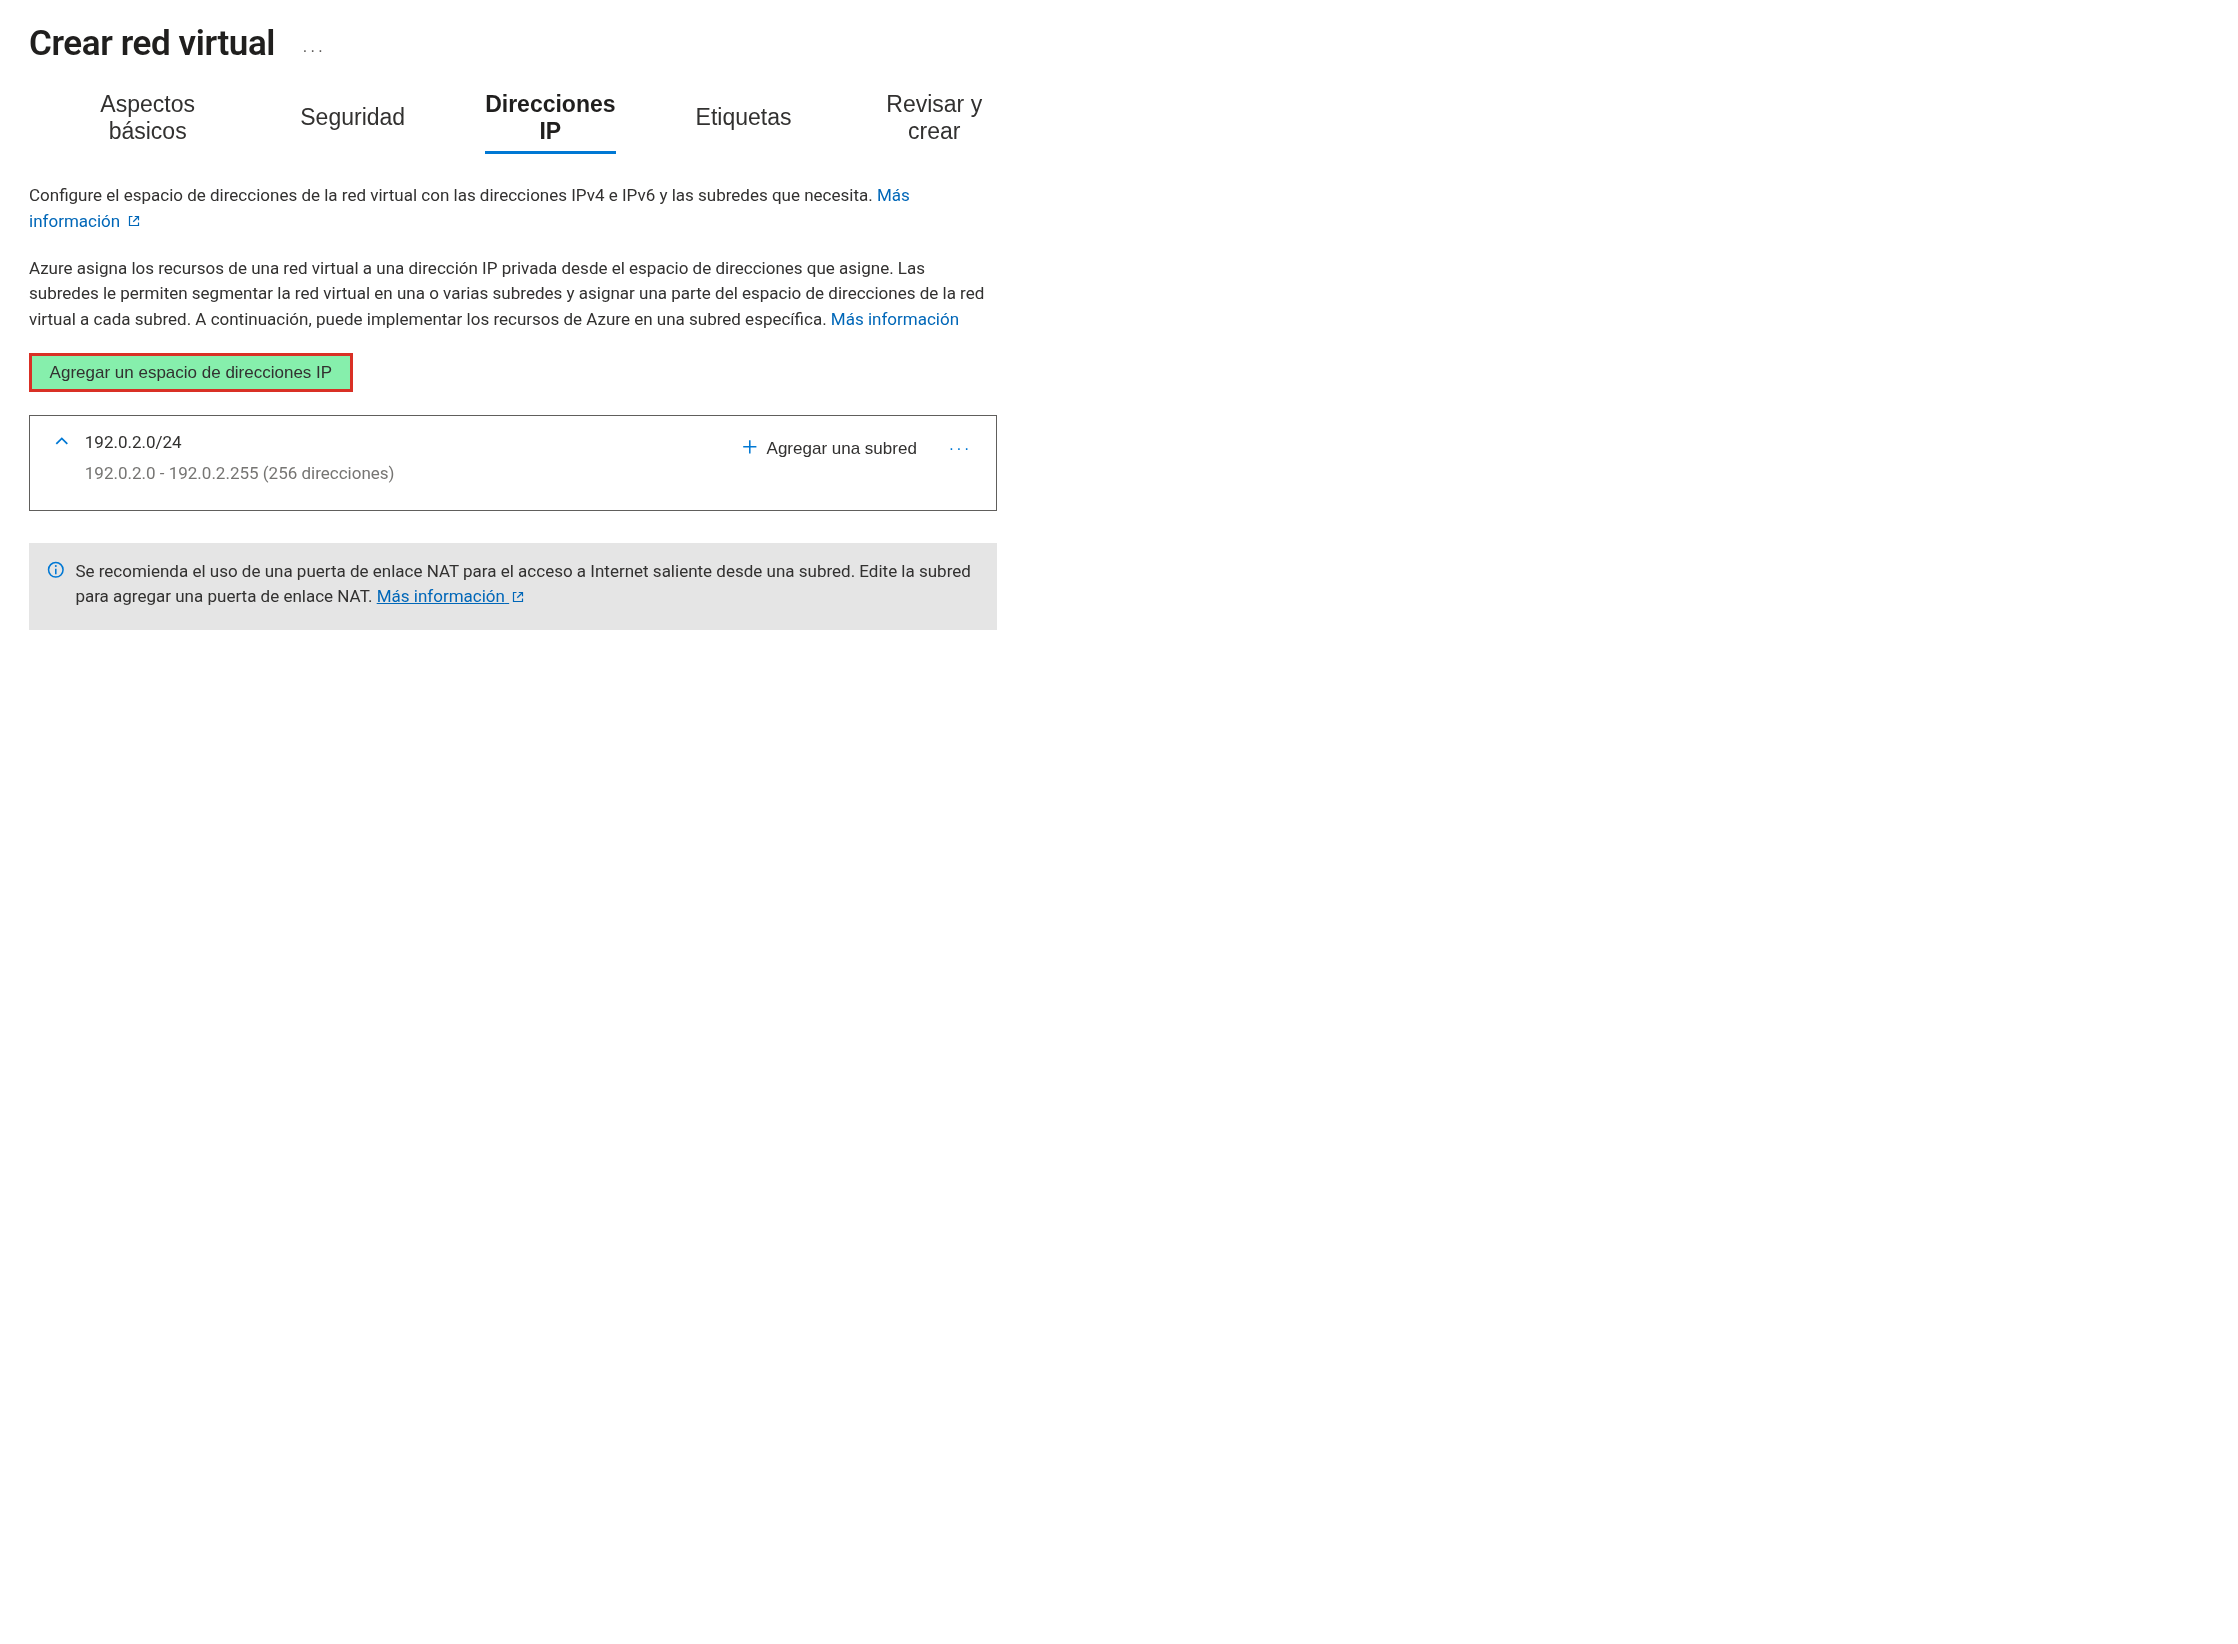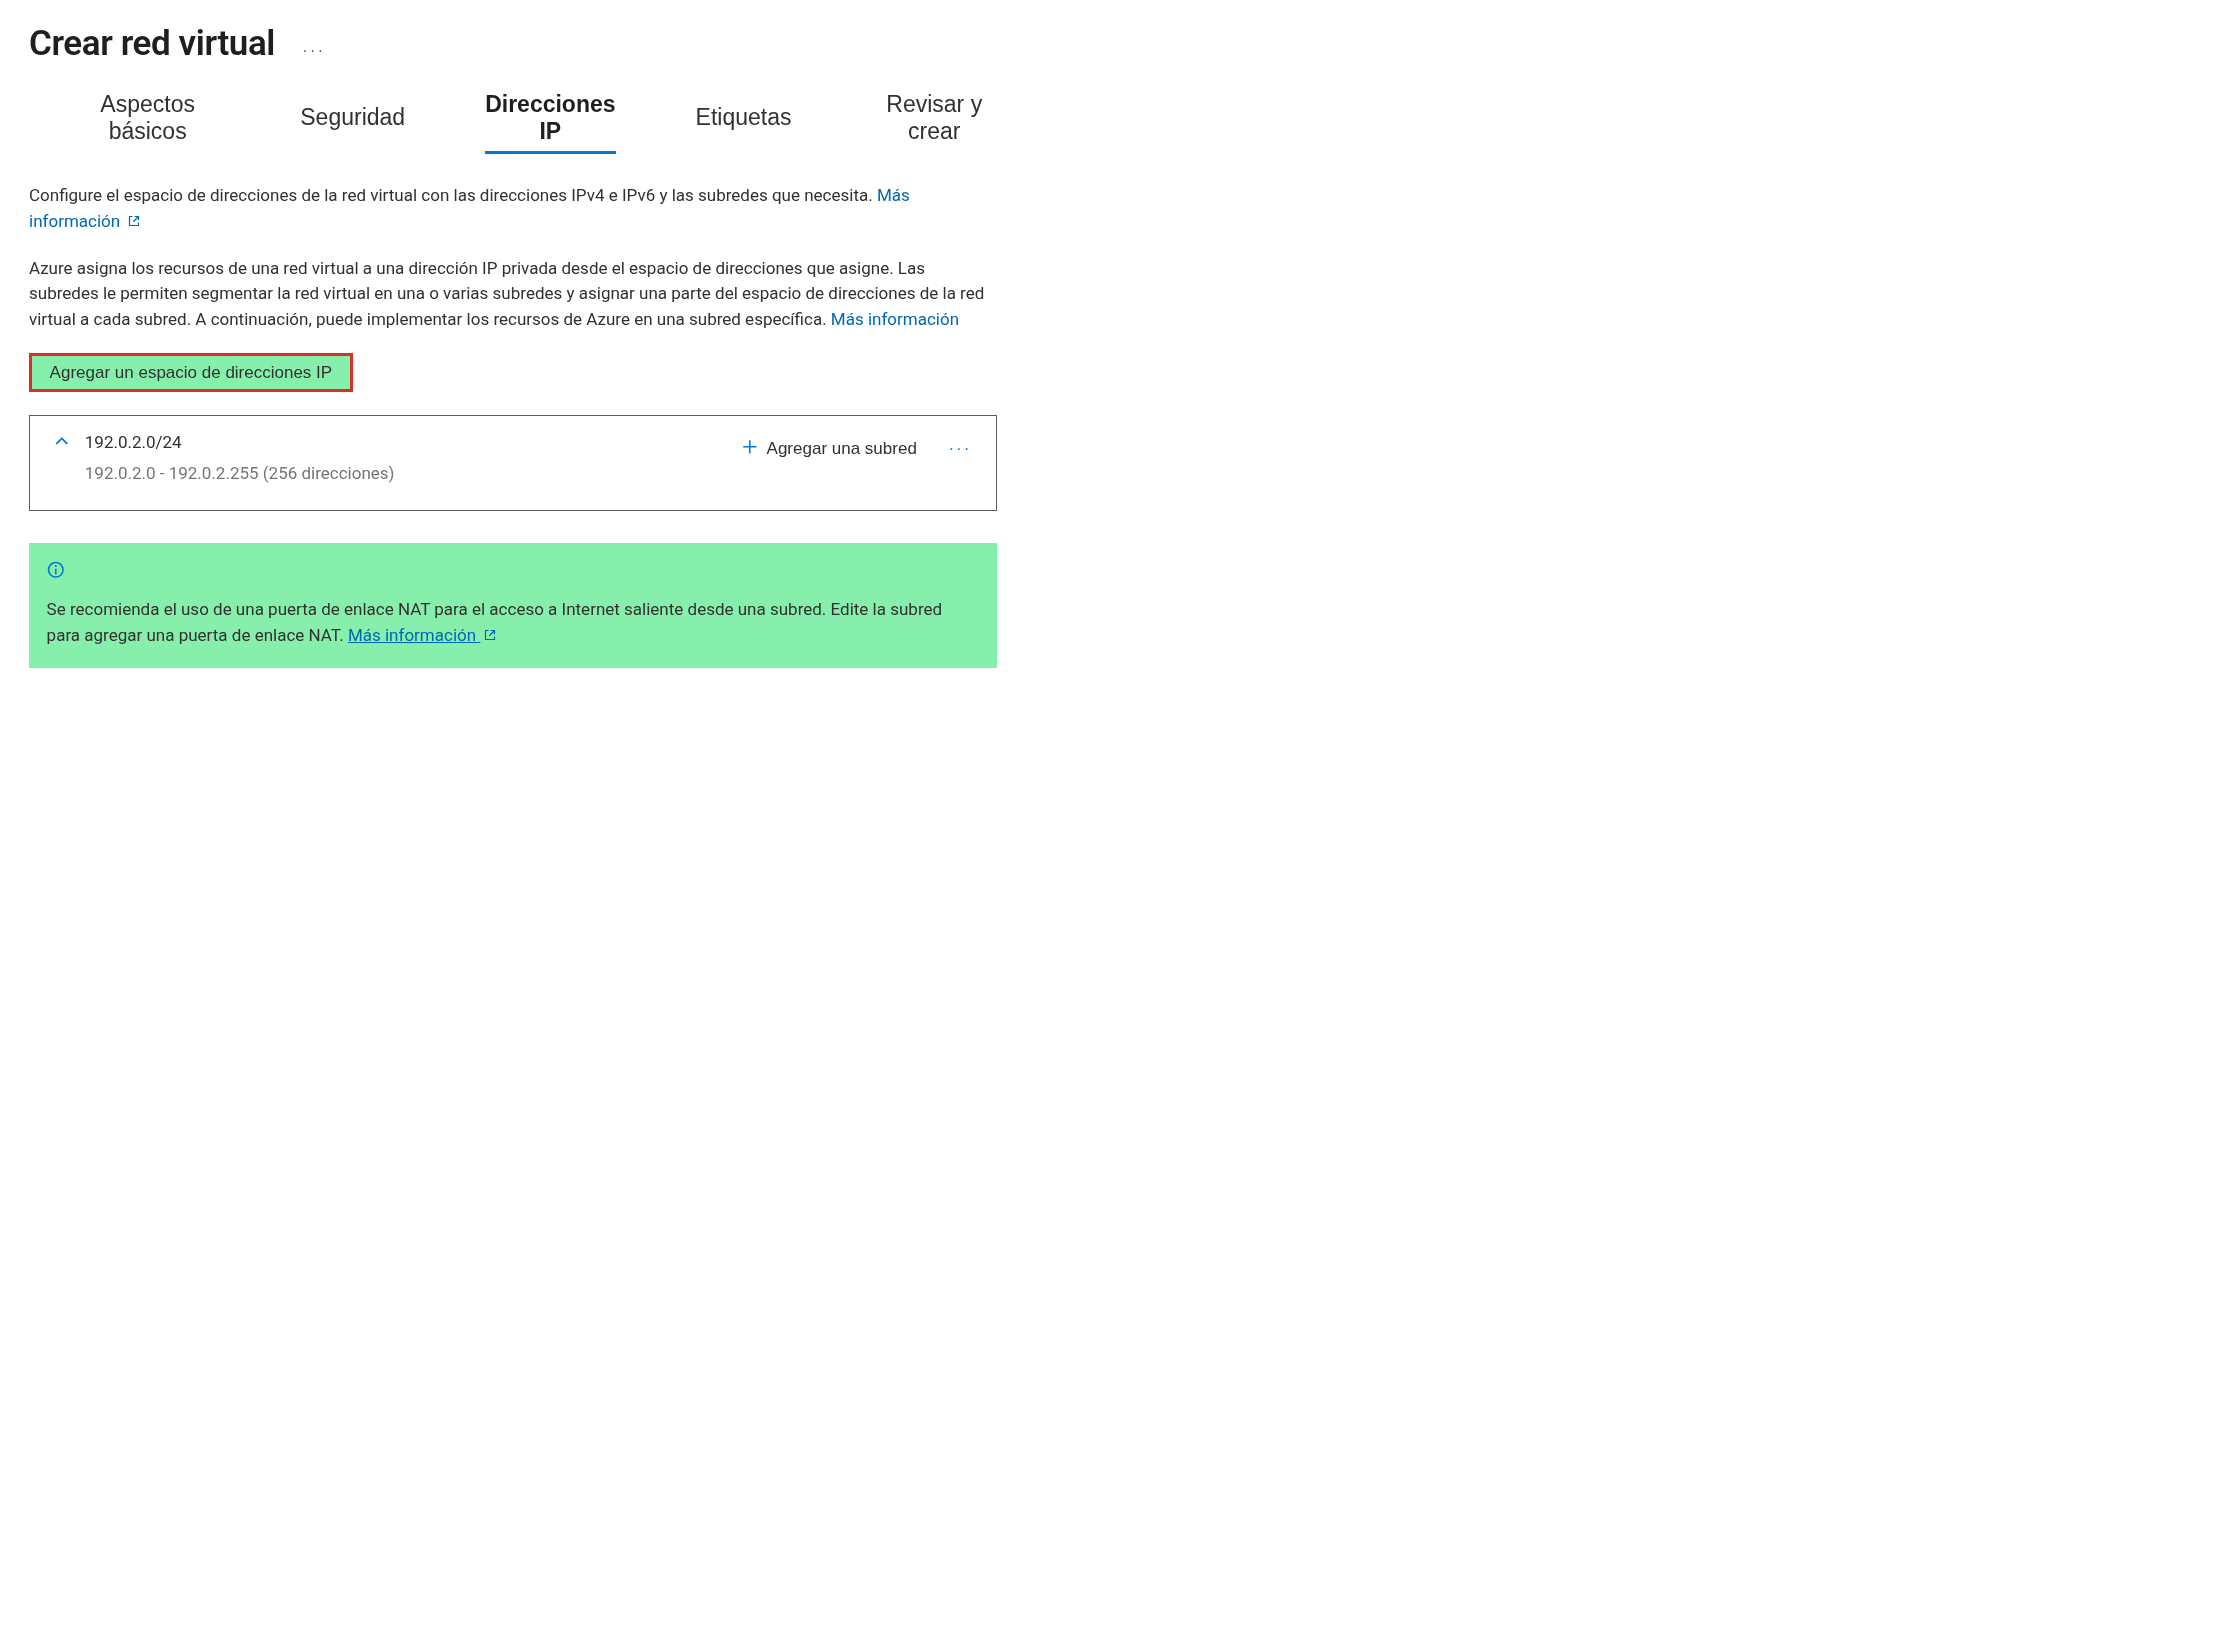--- a/index.html
+++ b/index.html
@@ -159,29 +159,28 @@
   .subnet-head {
     display: grid;
     grid-template-columns: 1.1fr 1.7fr 1fr 1.4fr;
     font-weight: 600;
     font-size: 17px;
     color: #201f1e;
     padding-bottom: 11.2px;
     border-bottom: 0.8px solid #edebe9;
   }
   .info-banner {
-    background: #86efac;
+    background: #e5e5e5;
     display: flex;
     align-items: flex-start;
     gap: 11.2px;
     padding: 16px 21px 19px 17.6px;
     font-size: 17px;
     color: #323130;
     line-height: 1.5;
-    flex-direction: column;
   }
   .info-icon-wrap {
     flex: 0 0 auto;
     margin-top: 1.6px;
     color: #0078d4;
   }
   .info-text a { color: #0067b8; text-decoration: underline; cursor: pointer; }
 </style>
 </head>
 <body>

